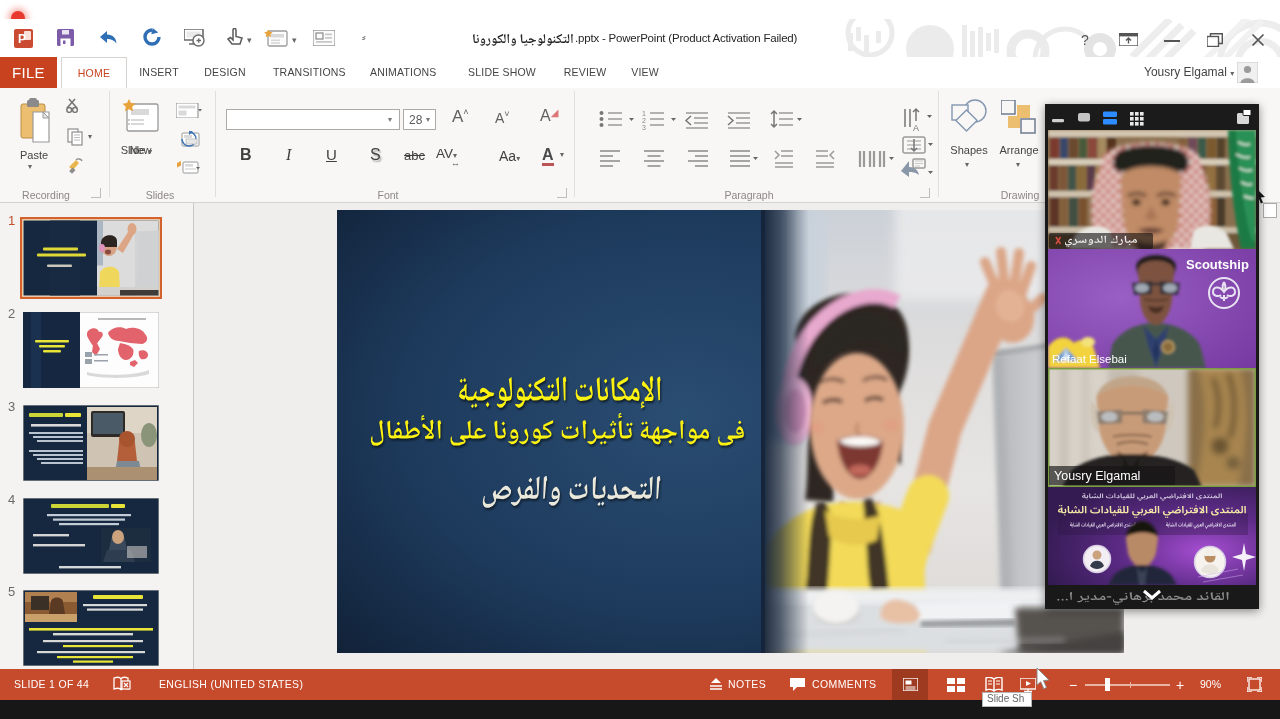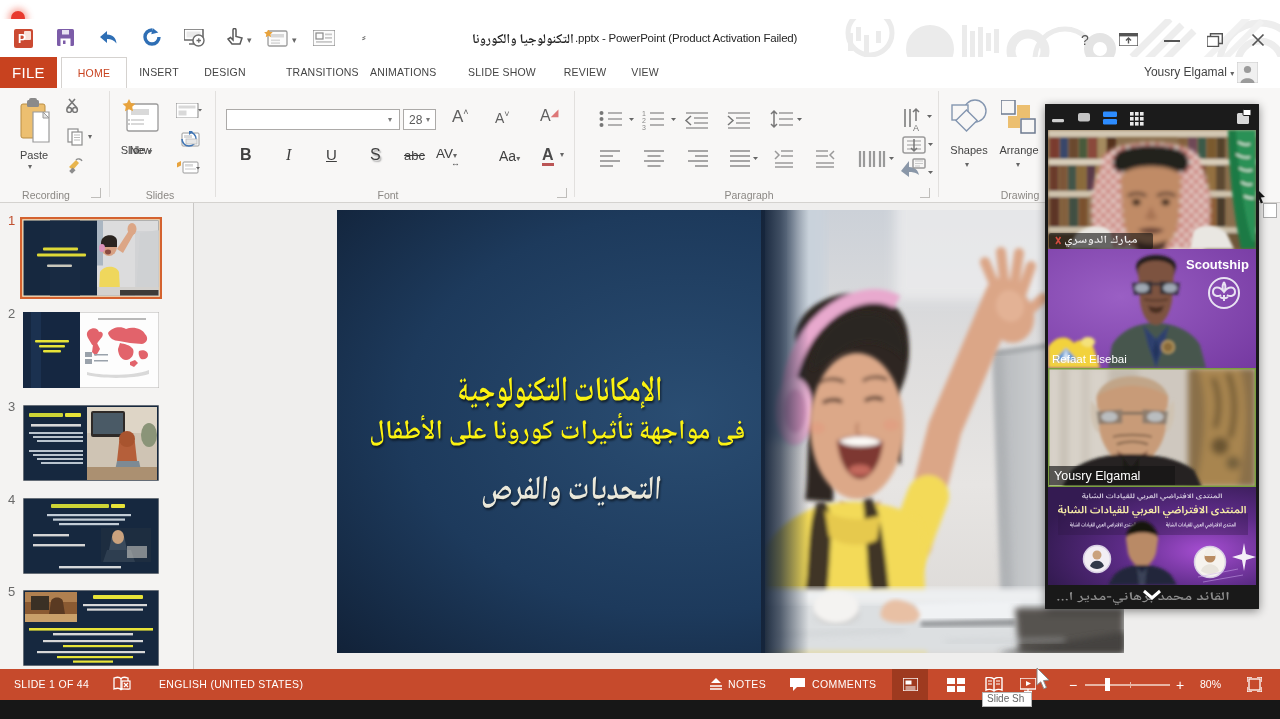--- a/index.html
+++ b/index.html
@@ -131,21 +131,21 @@
       </svg>
  <svg class="abs" style="left:1251px;top:14px" width="14" height="14" viewBox="0 0 14 14">
         <path d="M1.5 1.5 L12.5 12.5 M12.5 1.5 L1.5 12.5" stroke="#555" stroke-width="1.7"></path>
       </svg>
 </div>
 <div class="abs" id="tabrow">
  <div class="abs" id="filetab">FILE</div>
  <div class="abs" id="hometab">HOME</div>
  <div class="abs tab" style="left:139px;width:40px">INSERT</div>
  <div class="abs tab" style="left:203px;width:44px">DESIGN</div>
- <div class="abs tab" style="left:286px;width:70px">TRANSITIONS</div>
+ <div class="abs tab" style="left:273px;width:70px">TRANSITIONS</div>
  <div class="abs tab" style="left:370px;width:64px">ANIMATIONS</div>
  <div class="abs tab" style="left:467px;width:70px">SLIDE SHOW</div>
  <div class="abs tab" style="left:563px;width:44px">REVIEW</div>
  <div class="abs tab" style="left:630px;width:30px">VIEW</div>
  <div class="abs" id="acctname">Yousry Elgamal <span style="font-size:8px;color:#666">▾</span></div>
  <svg class="abs" style="left:1237px;top:5px" width="21" height="21" viewBox="0 0 21 21">
         <rect width="21" height="21" fill="#f0f0f0" stroke="#c9c9c9"></rect>
         <circle cx="10.5" cy="7.5" r="3.6" fill="#9b9b9b"></circle>
         <path d="M3.5 21 C3.5 14.5 17.5 14.5 17.5 21Z" fill="#9b9b9b"></path>
       </svg>
@@ -596,21 +596,21 @@
  <svg class="abs" style="left:1020px;top:9px" width="16" height="14" viewBox="0 0 16 14">
         <rect x="0" y="0" width="16" height="11" fill="none" stroke="#fff" stroke-width="1.4"></rect>
         <path d="M6 3 L11 5.5 L6 8Z" fill="#fff"></path>
         <path d="M8 11 L8 13.5 M4 13.5 h8" stroke="#fff" stroke-width="1.3"></path>
       </svg>
  <div class="abs" style="left:1069px;top:8px;font-size:14px">−</div>
  <div class="abs" style="left:1085px;top:15px;width:85px;height:1.6px;background:#e8b5a4"></div>
  <div class="abs" style="left:1130px;top:13px;width:1px;height:6px;background:#e8b5a4"></div>
  <div class="abs" style="left:1105px;top:9px;width:5px;height:13px;background:#fff"></div>
  <div class="abs" style="left:1176px;top:8px;font-size:14px">+</div>
- <div class="abs" style="left:1200px;top:9px">80%</div>
+ <div class="abs" style="left:1200px;top:9px">90%</div>
  <svg class="abs" style="left:1247px;top:8px" width="15" height="15" viewBox="0 0 15 15">
         <rect x="2" y="2" width="11" height="11" fill="none" stroke="#fff" stroke-width="1.3"></rect>
         <g stroke="#fff" stroke-width="1.4">
           <path d="M0 5 L0 0 L5 0 M10 0 L15 0 L15 5 M15 10 L15 15 L10 15 M5 15 L0 15 L0 10" fill="none"></path>
         </g>
       </svg>
 </div>
 <div class="abs" id="bottombar"></div>
 <div class="abs" style="left:982px;top:692px;width:50px;height:15px;background:#fff;border:1px solid #b5b5b5;font-size:10px;color:#666;padding-left:4px;overflow:hidden">Slide Sh</div>
 <svg class="abs" style="left:1035px;top:668px" width="16" height="24" viewBox="0 0 16 24">

